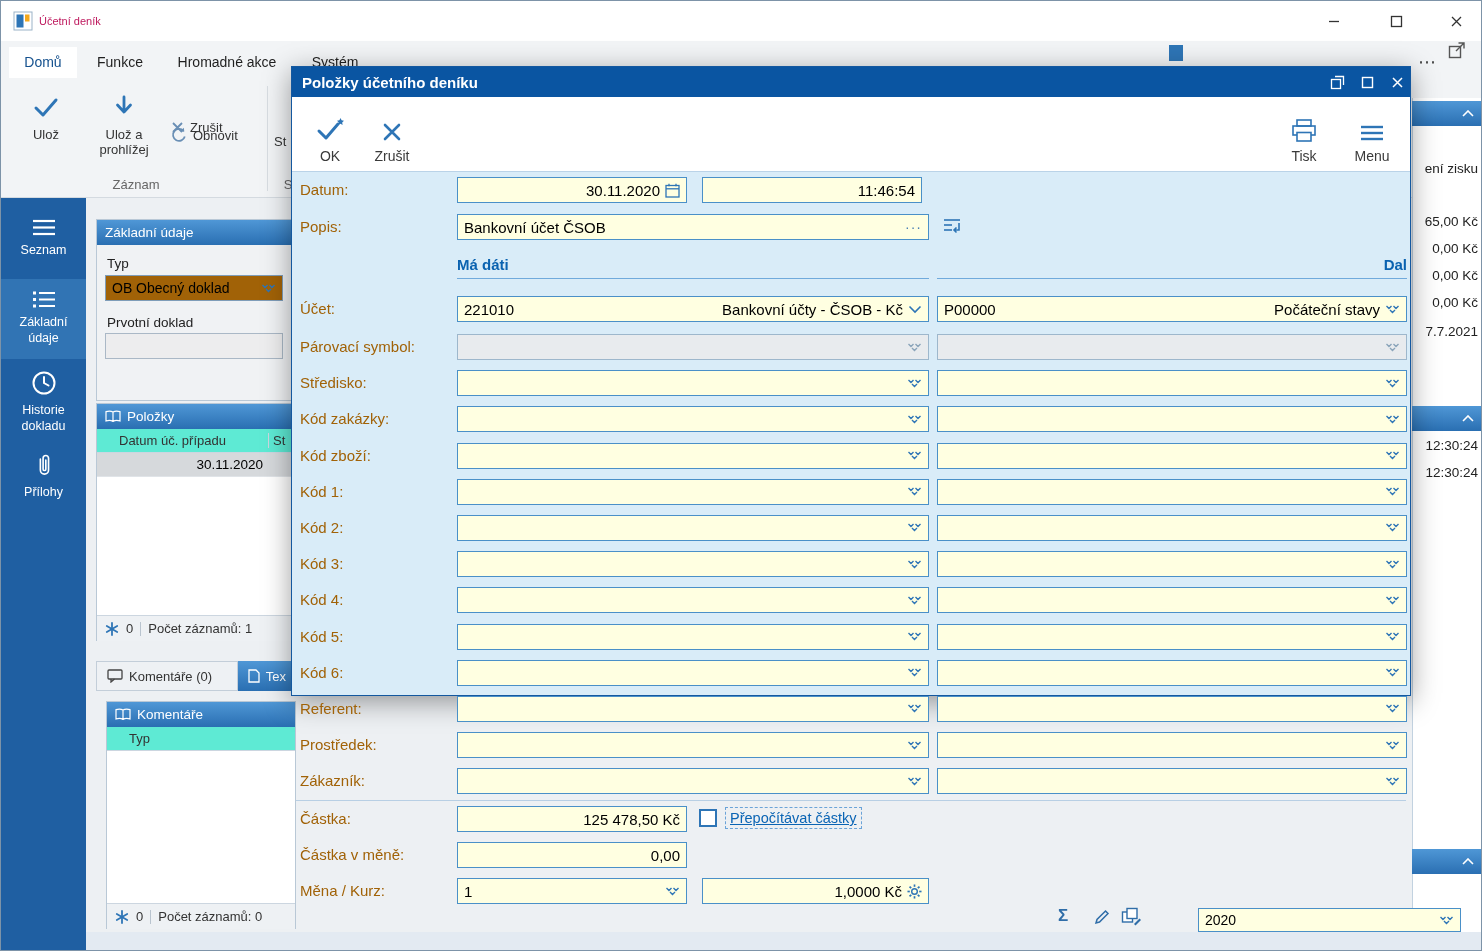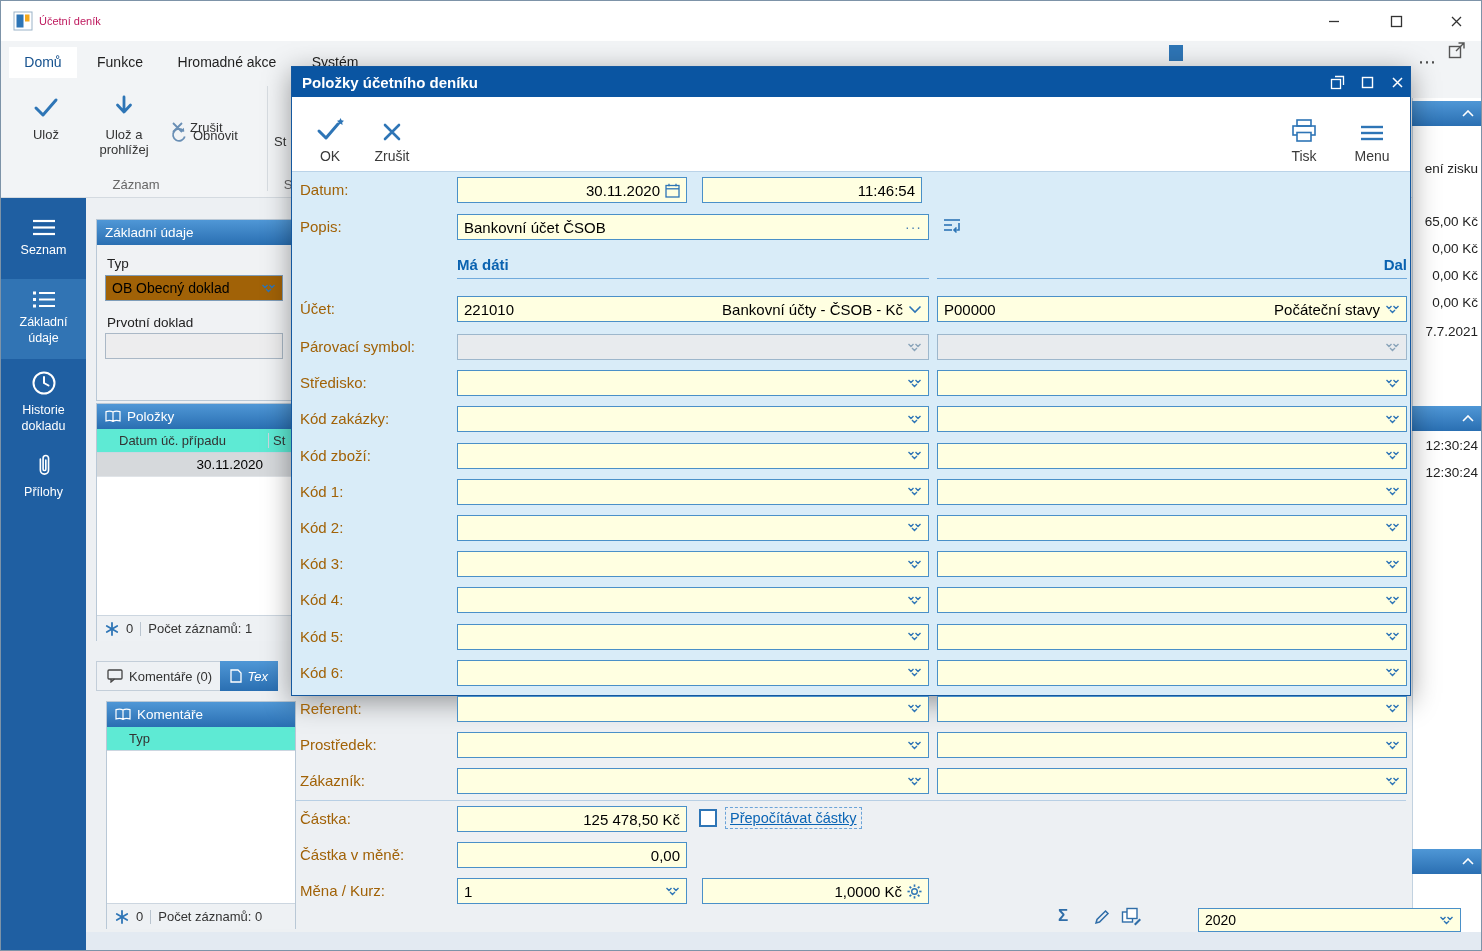--- a/index.html
+++ b/index.html
@@ -252,21 +252,21 @@
     </div>
   </div>
 
   <div class="bgtab inactive" style="left:95px;width:142px;">
     <svg width="16" height="14" viewBox="0 0 16 14">
         <rect x="1" y="1" width="14" height="9" rx="1" fill="none" stroke="#444" stroke-width="1.3"></rect>
         <path d="M4 10 v3 l3.5 -3" fill="none" stroke="#444" stroke-width="1.3"></path>
       </svg>
     <span>Komentáře (0)</span>
   </div>
-  <div class="bgtab active" style="left:219px;width:58px;font-style:italic;">
+  <div class="bgtab active" style="left:237px;width:58px;">
     <svg width="12" height="14">
         <path d="M1 1 h7 l3 3 v9 h-10 z" fill="none" stroke="#fff" stroke-width="1.3"></path>
       </svg>
     <span>Tex</span>
   </div>
 
   <div class="panel" style="left:105px;top:700px;width:190px;height:228px;">
     <div class="panel-head">
       <svg width="16" height="13" viewBox="0 0 16 13">
           <path d="M8 2 C6 0.8 3.5 0.8 1 1.6 V11 C3.5 10.2 6 10.2 8 11.4 C10 10.2 12.5 10.2 15 11 V1.6 C12.5 0.8 10 0.8 8 2 Z M8 2 V11.4" fill="none" stroke="#fff" stroke-width="1.2"></path>

